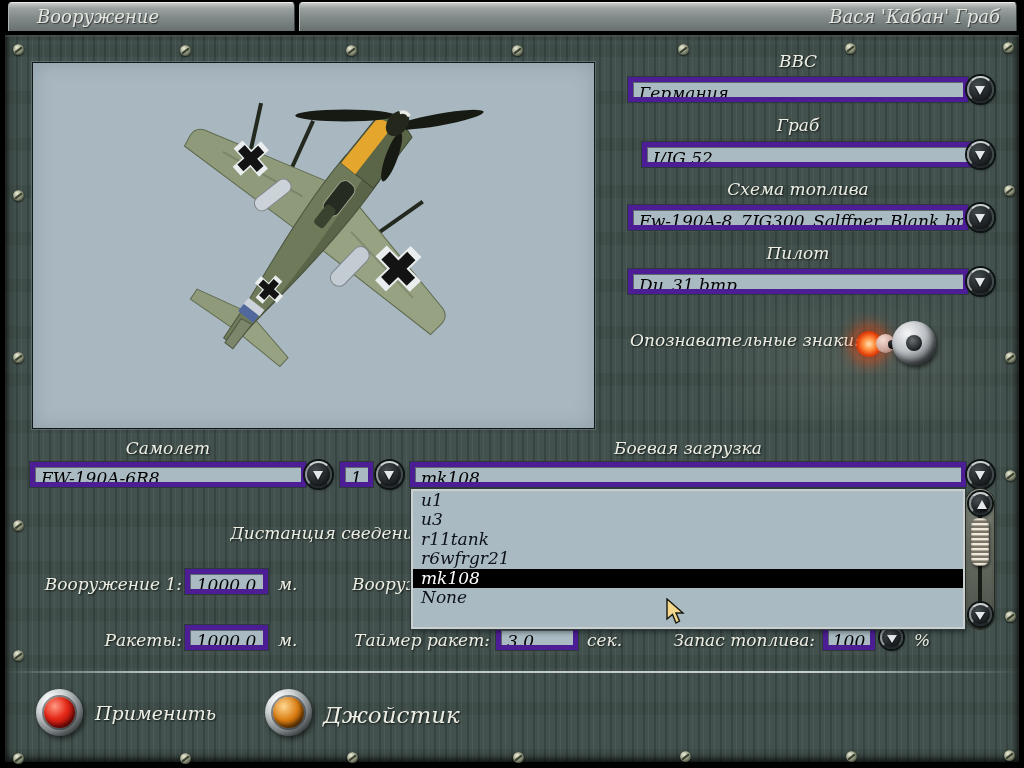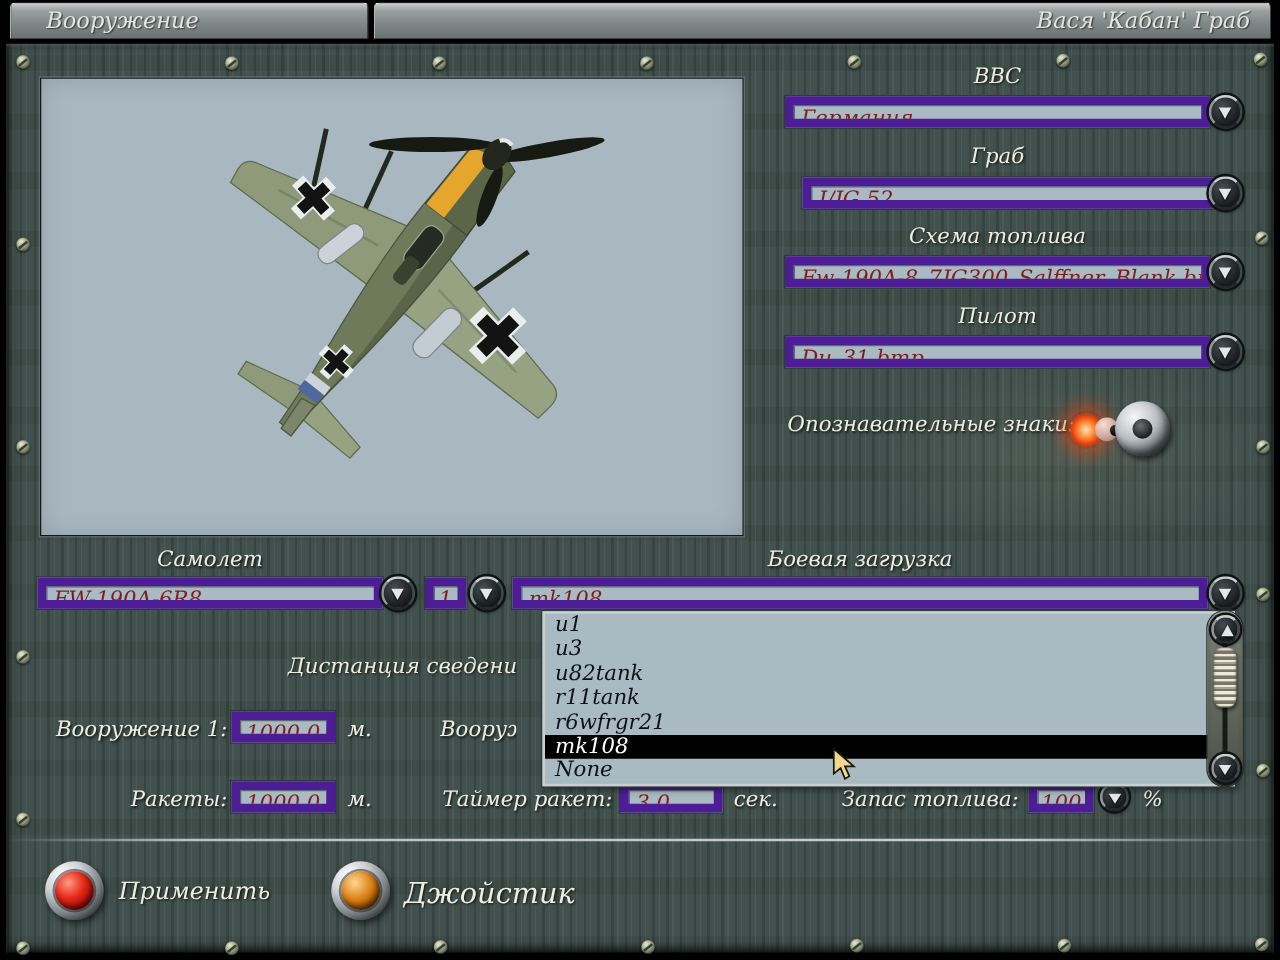--- a/index.html
+++ b/index.html
@@ -34,22 +34,22 @@
   .screw::after{content:"";position:absolute;left:1px;top:4.5px;width:9px;height:2px;
     background:#39402f;border-radius:1px;transform:rotate(-38deg);}
   
   .lbl{position:absolute;font-style:italic;font-size:17px;color:#eceee4;
     text-shadow:1px 1px 2px rgba(0,0,0,.75);white-space:nowrap;}
   .lbl-c{text-align:center;}
   .lbl-r{text-align:right;}
   .clip{overflow:hidden;}
   
   .field{position:absolute;box-sizing:border-box;background:#a9bac2;height:25px;
-    border:7px solid #4c1d95;box-shadow:0 0 0 1px #2c3a3c, inset 1px 1px 0 rgba(15,25,30,.5);
-    font-style:italic;font-size:17px;color:#7f1d1d;line-height:22px;padding:0 6px;
+    border:5px solid #4c1d95;box-shadow:0 0 0 1px #2c3a3c, inset 1px 1px 0 rgba(15,25,30,.5);
+    font-style:italic;font-size:17px;color:#000000;line-height:22px;padding:0 6px;
     white-space:nowrap;overflow:hidden;}
   .field.center{text-align:center;padding:0 2px;}
   
   .rbtn{position:absolute;width:27px;height:27px;border-radius:50%;box-sizing:border-box;
     background:radial-gradient(circle at 38% 32%, #474f52, #15191b 72%);
     border:2px solid;border-color:#c9cecf #41484a #23282a #8f9598;
     box-shadow:0 0 0 2px #0e1314, 1px 2px 3px rgba(0,0,0,.5);}
   .rbtn .tri-down{position:absolute;left:6px;top:8px;width:0;height:0;
     border-left:5.5px solid transparent;border-right:5.5px solid transparent;
     border-top:9px solid #e3e7e9;filter:drop-shadow(0 1px 1px #000);}
@@ -57,21 +57,21 @@
     border-left:5.5px solid transparent;border-right:5.5px solid transparent;
     border-bottom:9px solid #e3e7e9;filter:drop-shadow(0 1px 1px #000);}
   .rbtn.small{width:23px;height:23px;}
   .rbtn.small .tri-down{left:4.5px;top:6.5px;border-left-width:5px;border-right-width:5px;border-top-width:8px;}
   
   .preview{position:absolute;left:32px;top:62px;width:561px;height:365px;background:#a9b8c0;
     border:1px solid #10181a;box-shadow:0 0 0 1px rgba(130,145,148,.45), inset 0 0 20px rgba(55,70,76,.22);}
   
   .listbox{position:absolute;left:411px;top:489px;width:554px;height:140px;z-index:6;
     box-sizing:border-box;background:#a9bac2;border:2px solid #c9cfcf;
-    box-shadow:0 0 0 1px #2e3a3c, 2px 3px 5px rgba(0,0,0,.45);margin-left:23px;}
+    box-shadow:0 0 0 1px #2e3a3c, 2px 3px 5px rgba(0,0,0,.45);}
   .lrow{height:19.4px;line-height:19.4px;padding-left:8px;font-style:italic;font-size:17px;
     color:#0d1118;white-space:nowrap;overflow:hidden;}
   .lrow.sel{background:#000;color:#fff;}
   
   .sbar{position:absolute;left:966px;top:489px;width:28px;height:140px;z-index:6;border-radius:14px;
     background:linear-gradient(180deg,#7a8074,#4b5148);
     box-shadow:inset 0 1px 2px rgba(255,255,255,.3), inset 0 -2px 3px rgba(0,0,0,.5), 0 0 0 1px #262d25;}
   .sbar .track{position:absolute;left:12px;top:24px;width:4px;height:94px;background:#171b15;border-radius:2px;}
   .sbar .sbtn{position:absolute;left:2.5px;width:23px;height:23px;}
   .sthumb{position:absolute;left:5px;top:29px;width:18px;height:48px;border-radius:7px;
@@ -248,21 +248,20 @@
 
   <div class="lbl clip" style="left:230px;top:523px;width:183px">Дистанция сведения</div>
   <div class="lbl lbl-r" style="left:40px;top:574px;width:142px">Вооружение 1:</div>
   <div class="field center" style="left:185px;top:569px;width:83px">1000.0</div>
   <div class="lbl" style="left:278px;top:574px">м.</div>
   <div class="lbl clip" style="left:352px;top:574px;width:61px">Вооружение 2:</div>
 
   <div class="listbox">
     <div class="lrow">u1</div>
     <div class="lrow">u3</div>
-    <div class="lrow">u82tank</div>
     <div class="lrow">r11tank</div>
     <div class="lrow">r6wfrgr21</div>
     <div class="lrow sel">mk108</div>
     <div class="lrow">None</div>
   </div>
 
   <div class="sbar">
     <div class="track"></div>
     <div class="rbtn small sbtn" style="top:2.5px">
       <i class="tri-up"></i>

